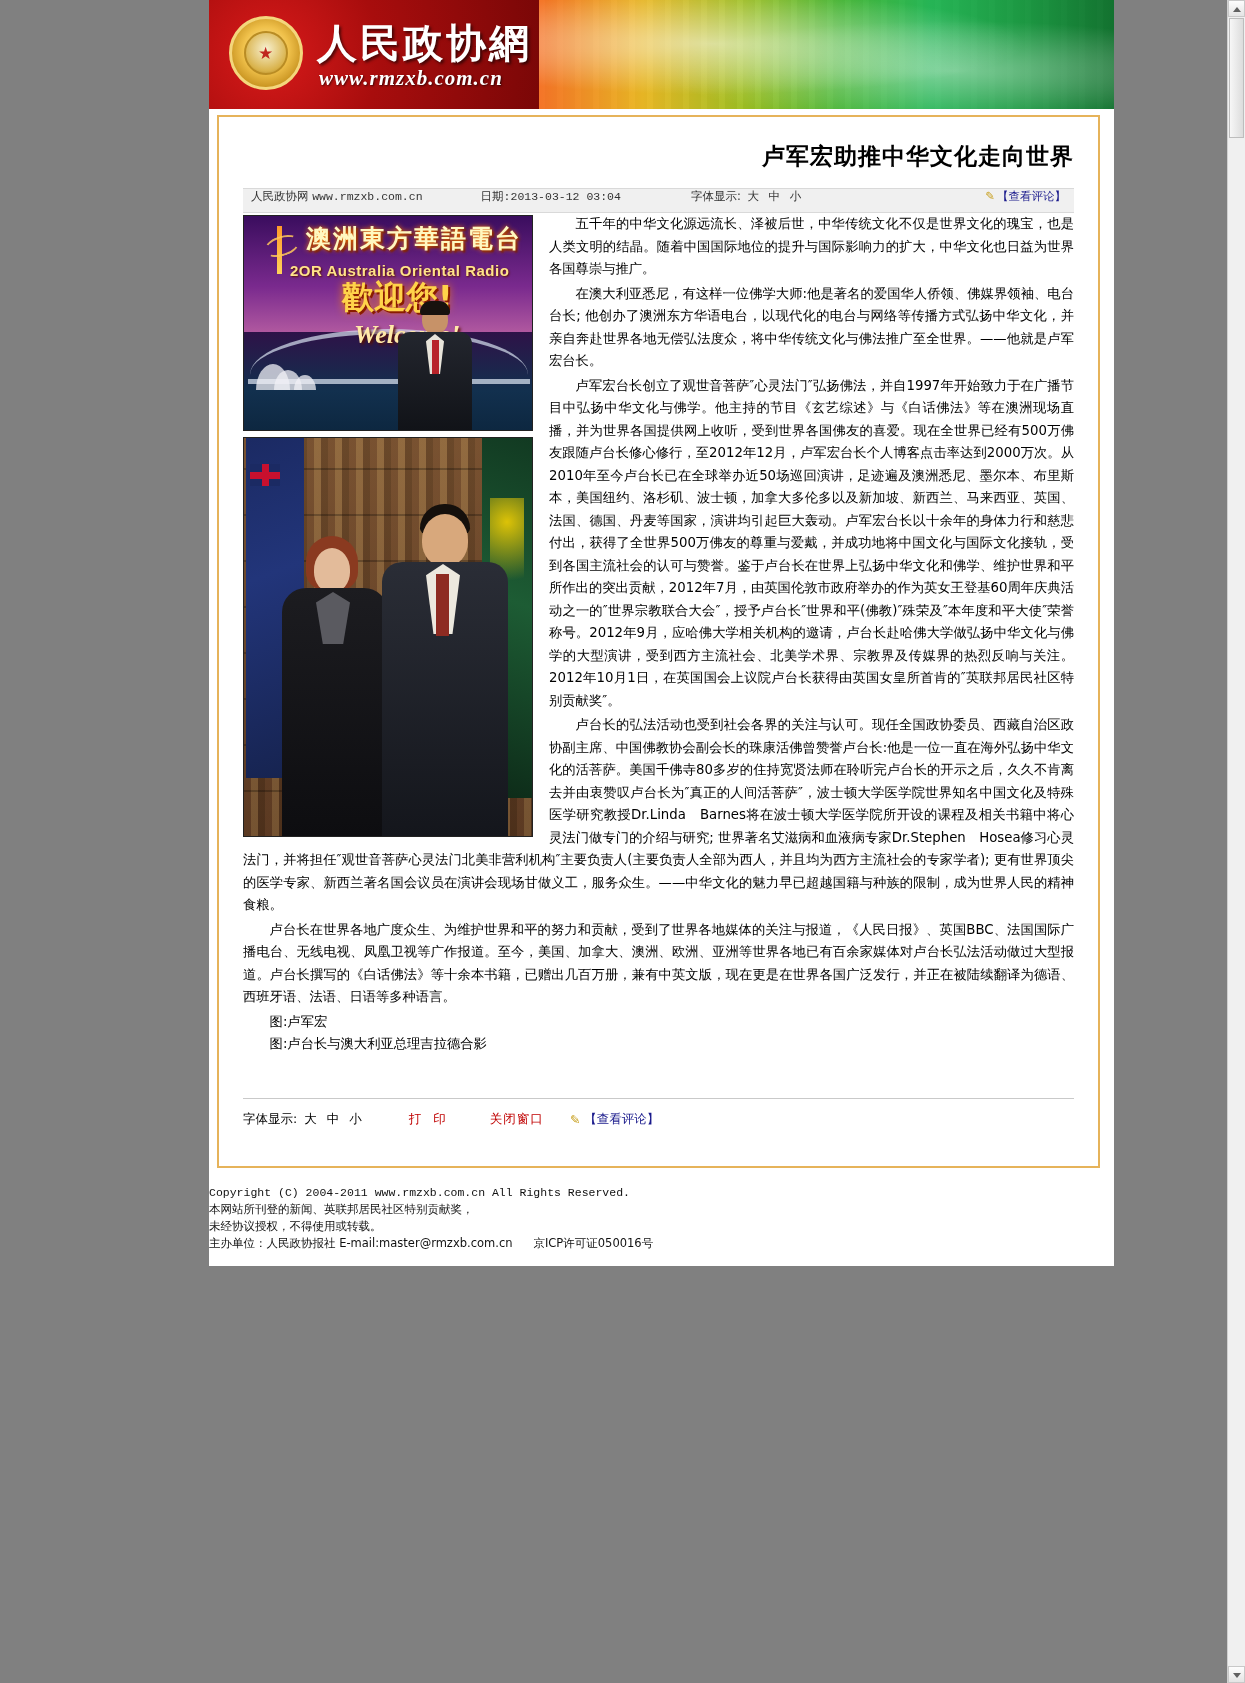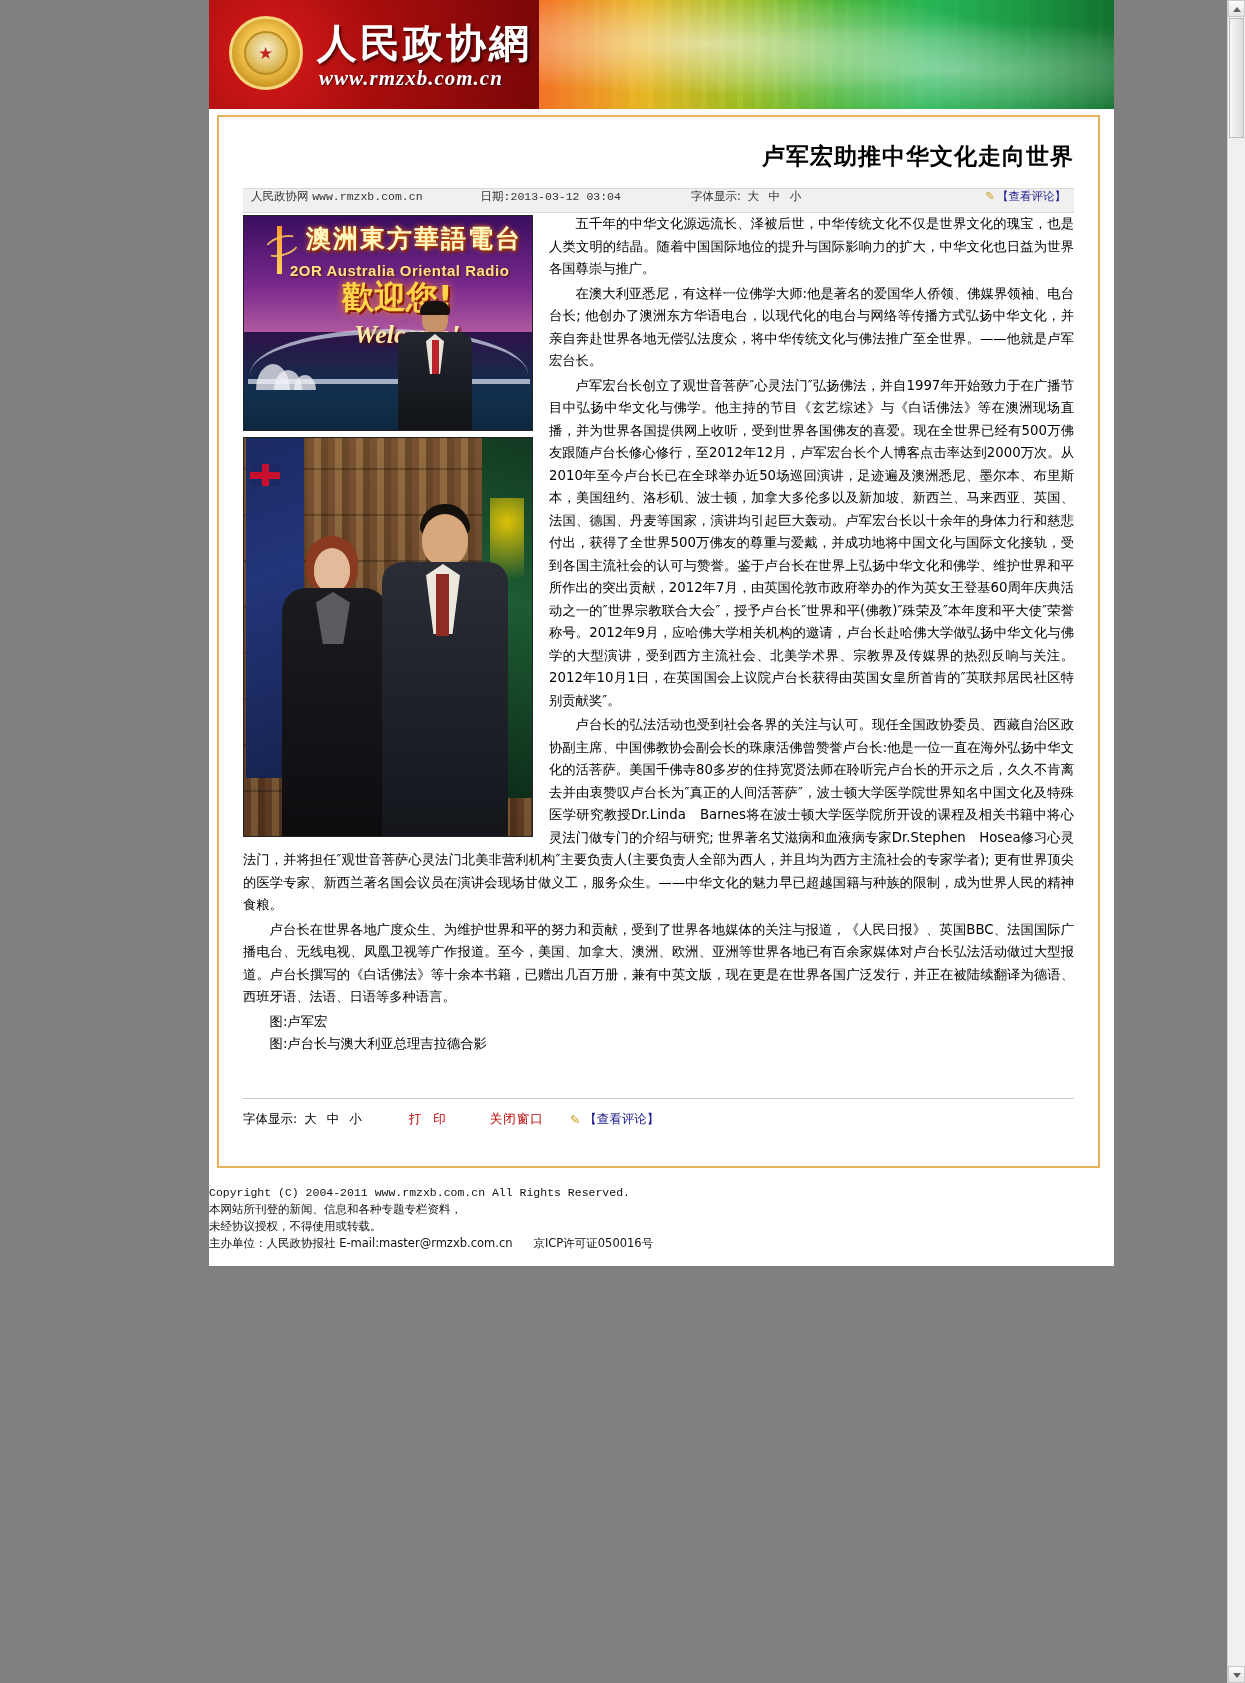--- a/index.html
+++ b/index.html
@@ -524,21 +524,21 @@
           <a class="close">关闭窗口</a>
           <span class="pen-icon" style="margin-left:26px">✎</span>
           <a class="comment" style="margin-left:2px">【查看评论】</a>
         </div>
 
       </div>
     </div>
 
     <div class="copyright">
       <div>Copyright (C) 2004-2011 www.rmzxb.com.cn All Rights Reserved.</div>
-      <div class="cn">本网站所刊登的新闻、信息和各种专题专栏资料，</div>
+      <div class="cn">本网站所刊登的新闻、英联邦居民社区特别贡献奖，</div>
       <div class="cn">未经协议授权，不得使用或转载。</div>
       <div>
         <span class="cn">主办单位：人民政协报社  E-mail:master@rmzxb.com.cn</span>
         <span class="cn" style="margin-left:14px">京ICP许可证050016号</span>
       </div>
     </div>
 
   </div>
 
   <div class="scrollbar">

